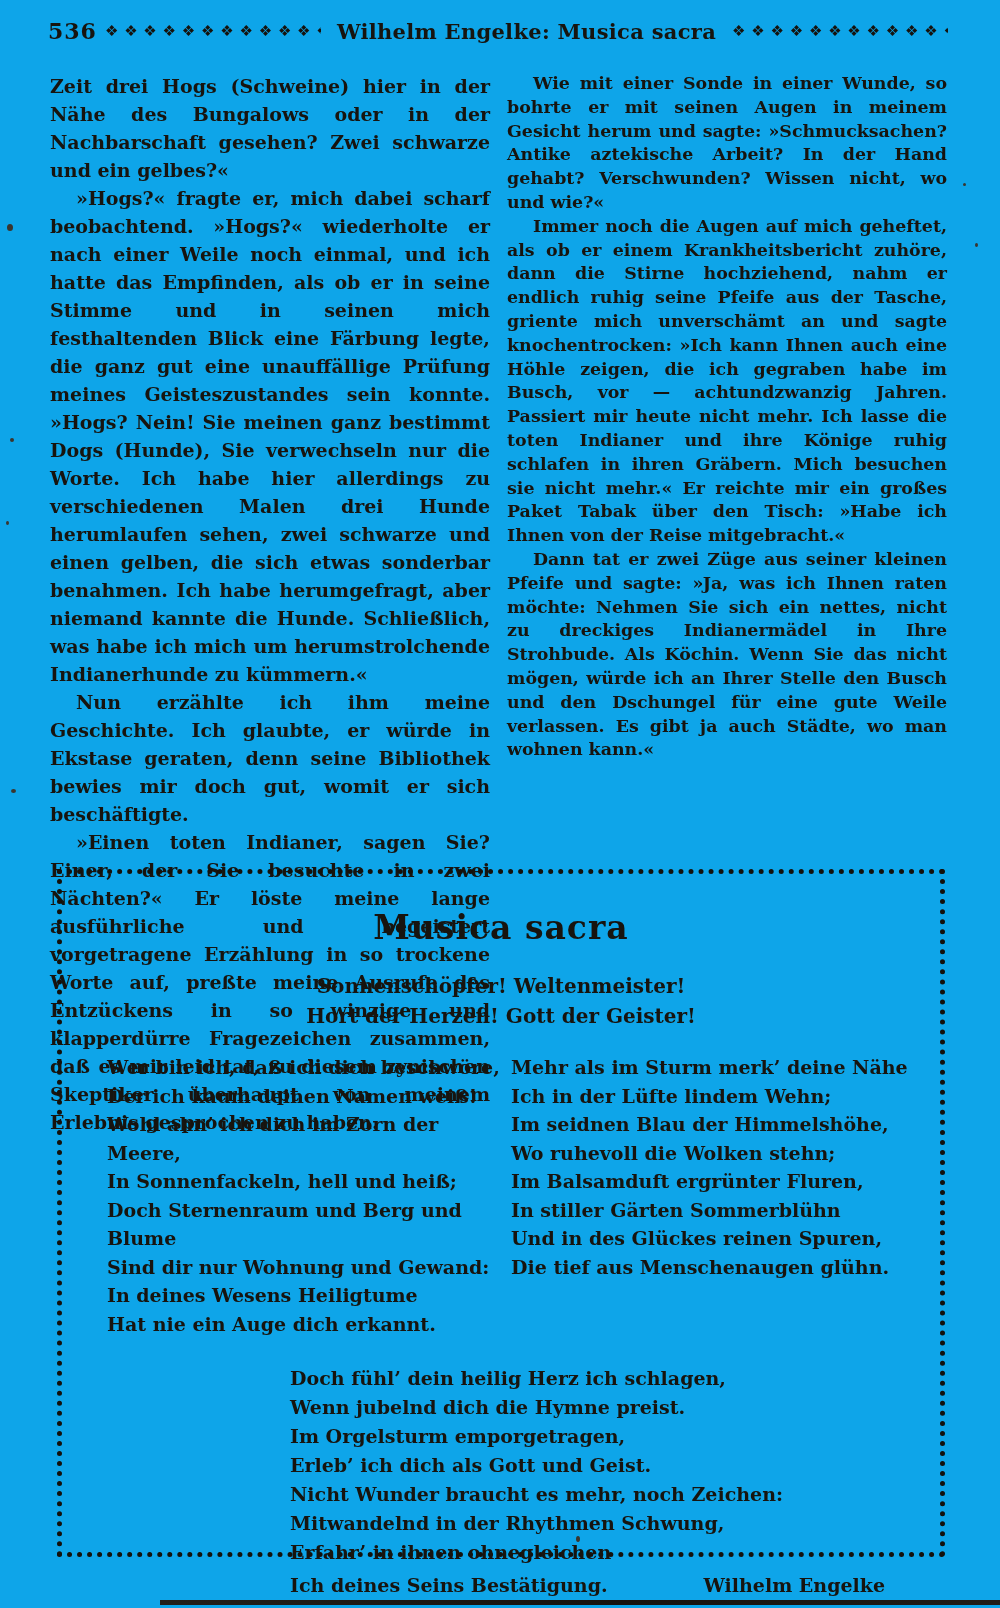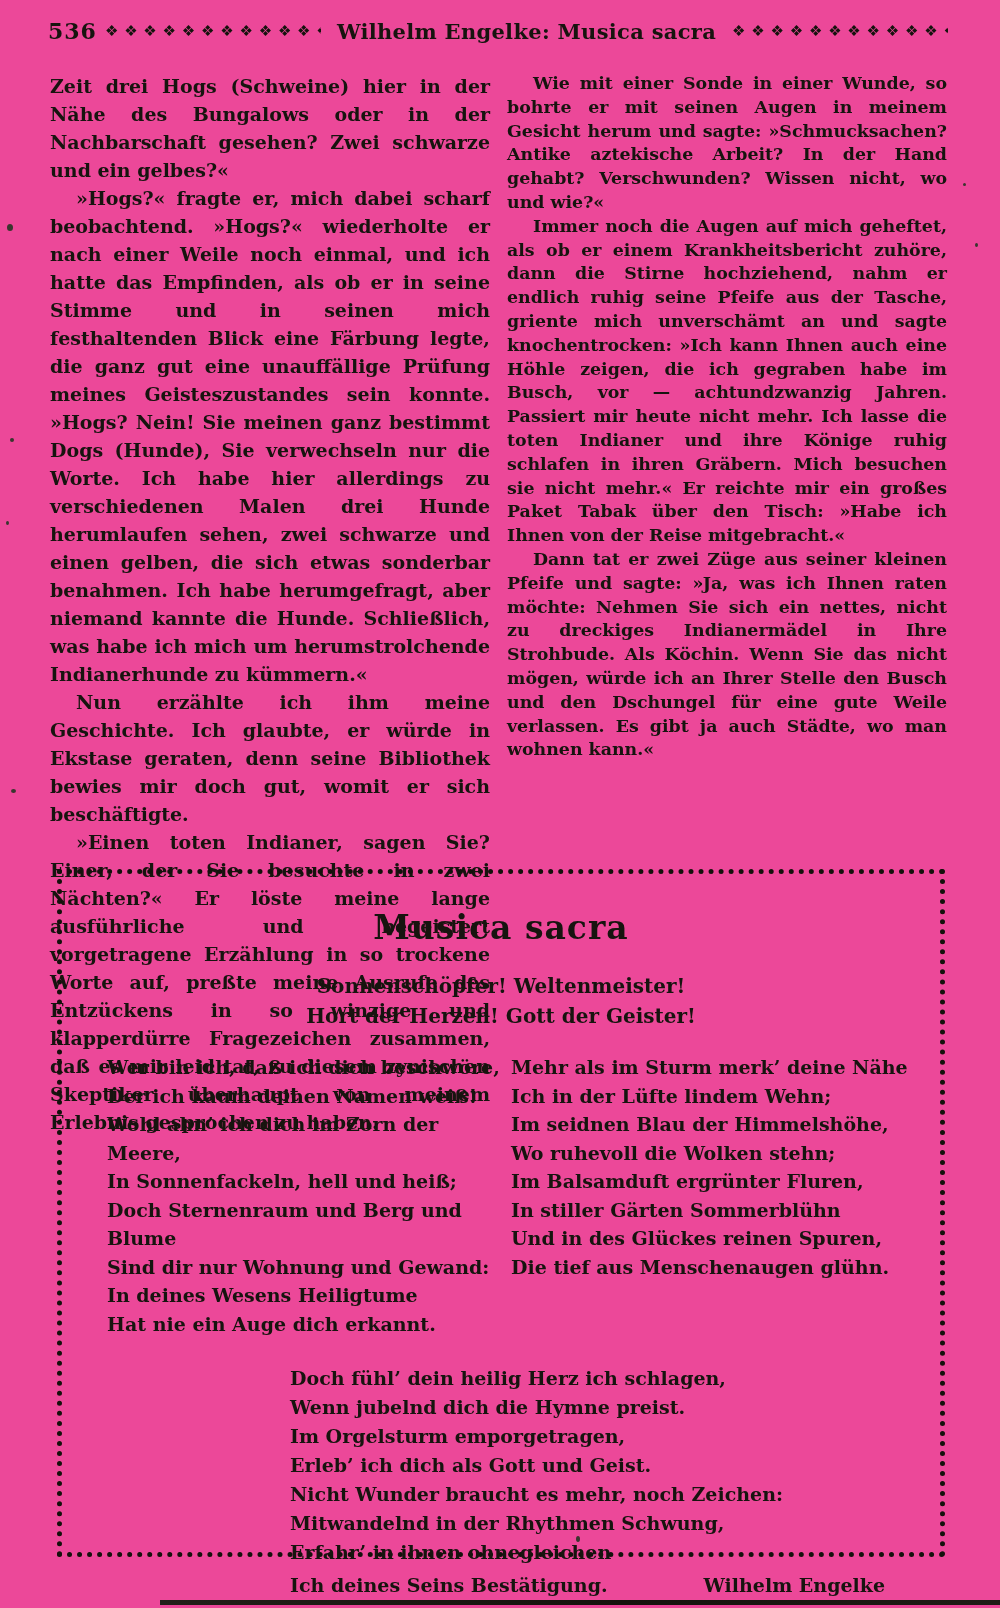--- a/index.html
+++ b/index.html
@@ -1,18 +1,18 @@
 <!DOCTYPE html>
 <html lang="de"><head>
 <meta charset="utf-8">
 <style>
   html,body { margin:0; padding:0; background:#e8e6e0; }
   .page {
     position:relative; width:1000px; height:1608px;
-    background:#ec4899; color:#17140f;
+    background:#0ea5e9; color:#17140f;
     font-family:"DejaVu Serif", serif;
     overflow:hidden;
   }
   
   .header {
     position:absolute; top:18px; left:48px; right:52px;
     display:flex; align-items:center; gap:8px;
   }
   .page-num { font-size:22px; font-weight:bold; letter-spacing:1px; }
   .orn {

